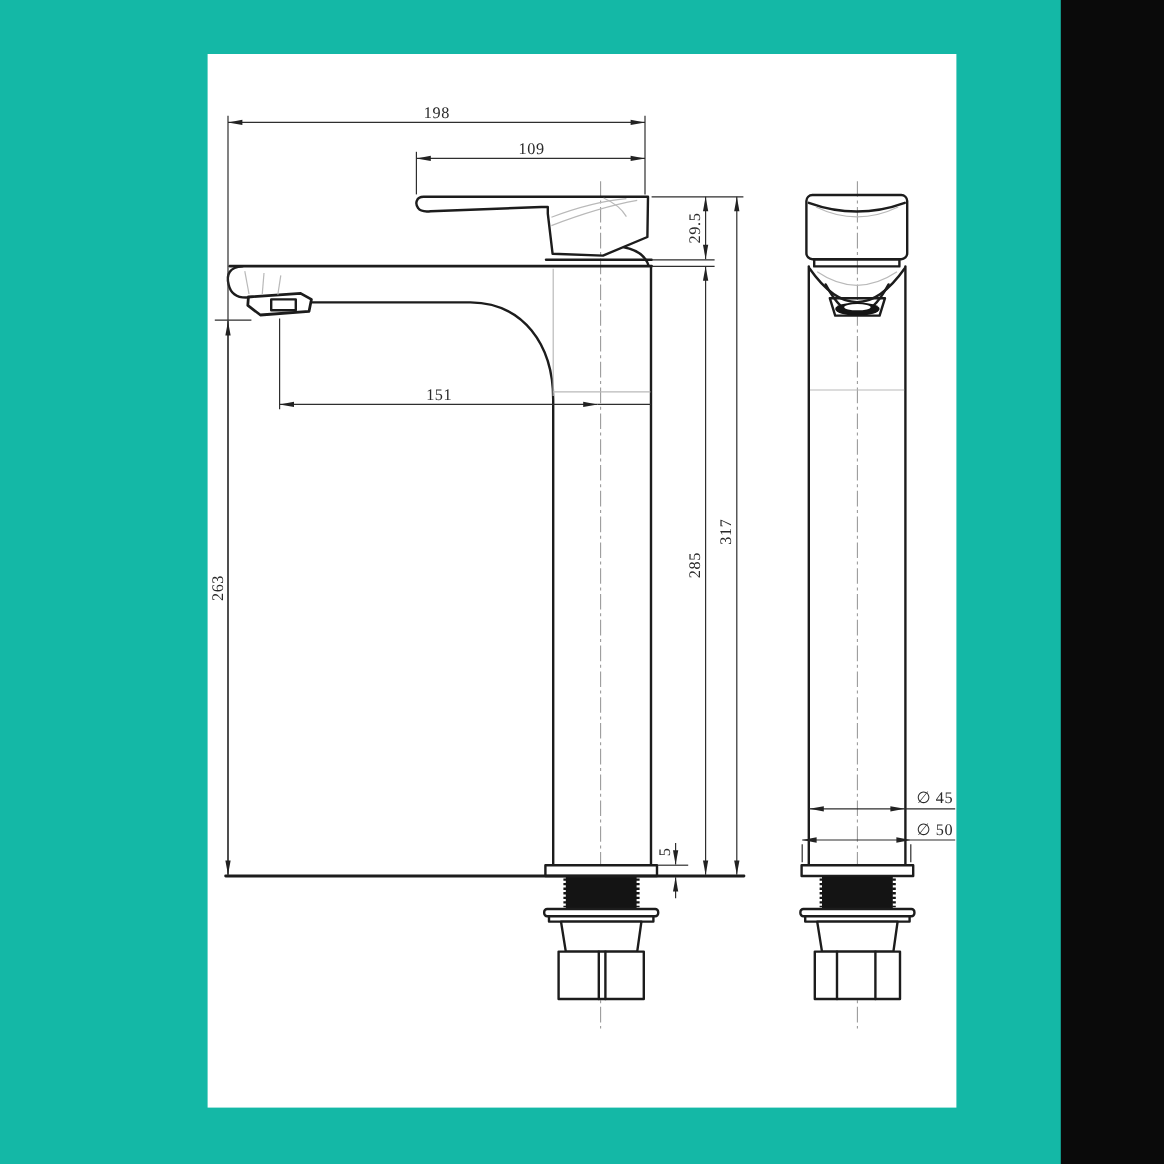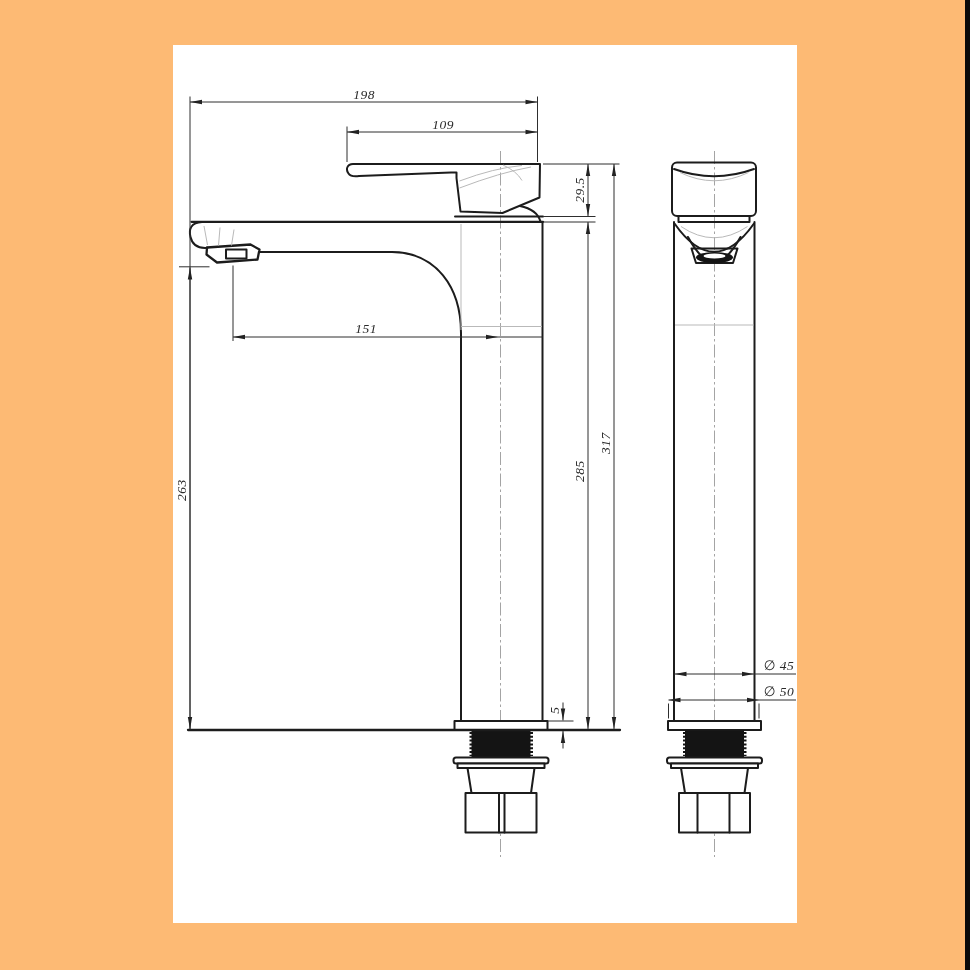--- a/index.html
+++ b/index.html
@@ -1,16 +1,16 @@
 <!DOCTYPE html>
 <html><head>
 <meta charset="utf-8">
 <style>
   html,body{margin:0;padding:0;background:#0a0a0a;}
-  .stage{position:relative;width:965px;height:970px;background:#fdba74;overflow:hidden;font-style:italic;}
+  .stage{position:relative;width:884px;height:970px;background:#14b8a6;overflow:hidden;}
   svg{position:absolute;left:0;top:0;}
   .ln{stroke:#1c1c1c;fill:none;stroke-width:2;stroke-linecap:round;stroke-linejoin:round;}
   .lnf{stroke:#1c1c1c;fill:#ffffff;stroke-width:2;stroke-linejoin:round;}
   .bold{stroke-width:2.3;}
   .faint{stroke:#b9b9b9;fill:none;stroke-width:1;}
   .cl{stroke:#9a9a9a;fill:none;stroke-width:0.9;stroke-dasharray:13 3 2.5 3;}
   .dim{stroke:#2e2e2e;fill:none;stroke-width:1;}
   .dimtxt{font-family:"Liberation Serif","DejaVu Serif","DejaVu Sans",serif;font-size:13.5px;fill:#2a2a2a;letter-spacing:0.5px;}
   .dark{fill:#141414;stroke:none;}
   .serr{stroke:#141414;fill:none;stroke-width:3;stroke-dasharray:2 1.8;}

